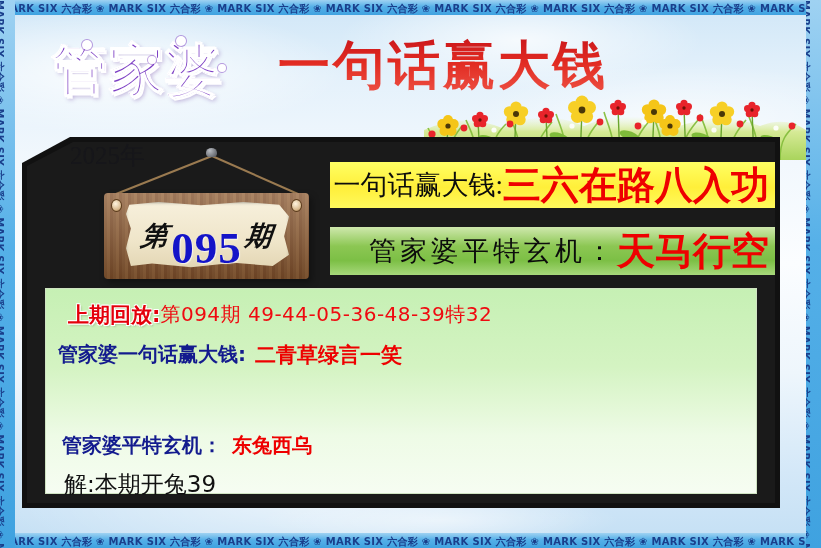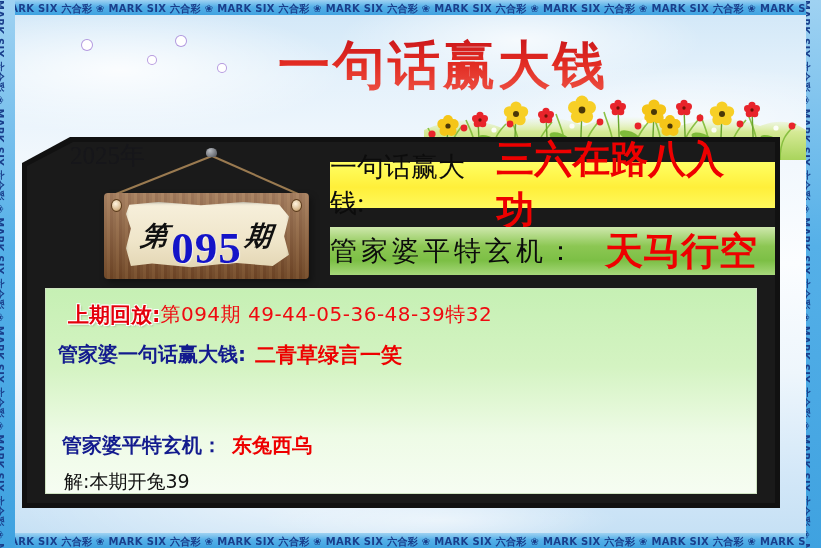--- a/index.html
+++ b/index.html
@@ -203,22 +203,22 @@
   .sign-rope {
     position: absolute; left: 0; top: 0;
     width: 220px; height: 60px;
   }
 
   
   .row-bar {
     position: absolute;
     display: flex;
     align-items: center;
-    justify-content: space-between;
-    padding-right: 18px;
+    justify-content: flex-end;
+    padding-right: 6px;
     box-sizing: border-box;
   }
   .row-yellow {
     left: 330px; top: 162px;
     width: 445px; height: 46px;
     background: linear-gradient(180deg, #ffff63 0%, #ffef3a 55%, #fff95c 100%);
   }
   .row-green {
     left: 330px; top: 227px;
     width: 445px; height: 48px;
@@ -304,21 +304,21 @@
   .l4 .val {
     font-family: "DejaVu Sans", sans-serif;
     font-size: 20px; font-weight: bold;
     color: #ee0000;
     margin-left: 10px;
   }
 
   .l5 { left: 18px; top: 180px; }
   .l5 .tag {
     font-family: "DejaVu Sans", sans-serif;
-    font-size: 19px;
+    font-size: 23px;
     color: #111111;
   }
 </style>
 </head>
 <body>
 
 <div id="stage">
 
   <div class="sky"></div>
   <div class="sky-clouds"></div>
@@ -517,20 +517,21 @@
         <circle cx="70" cy="44" r="2.6"></circle>
           <circle cx="148" cy="40" r="2.6"></circle>
         <circle cx="220" cy="36" r="2.6"></circle>
           <circle cx="290" cy="44" r="2.6"></circle>
         <circle cx="352" cy="42" r="2.6"></circle>
       </g>
     </svg>
   </div>
 
   <div class="logo-gjp">
+    <span>管家婆</span>
     <span class="dot" style="left:30px;top:6px;"></span>
     <span class="dot" style="left:96px;top:22px;width:8px;height:8px;"></span>
     <span class="dot" style="left:124px;top:2px;"></span>
     <span class="dot" style="left:166px;top:30px;width:8px;height:8px;"></span>
   </div>
 
   <div class="logo-slogan">一句话赢大钱</div>
 
   <div class="panel">
     <div class="panel-border"></div>

